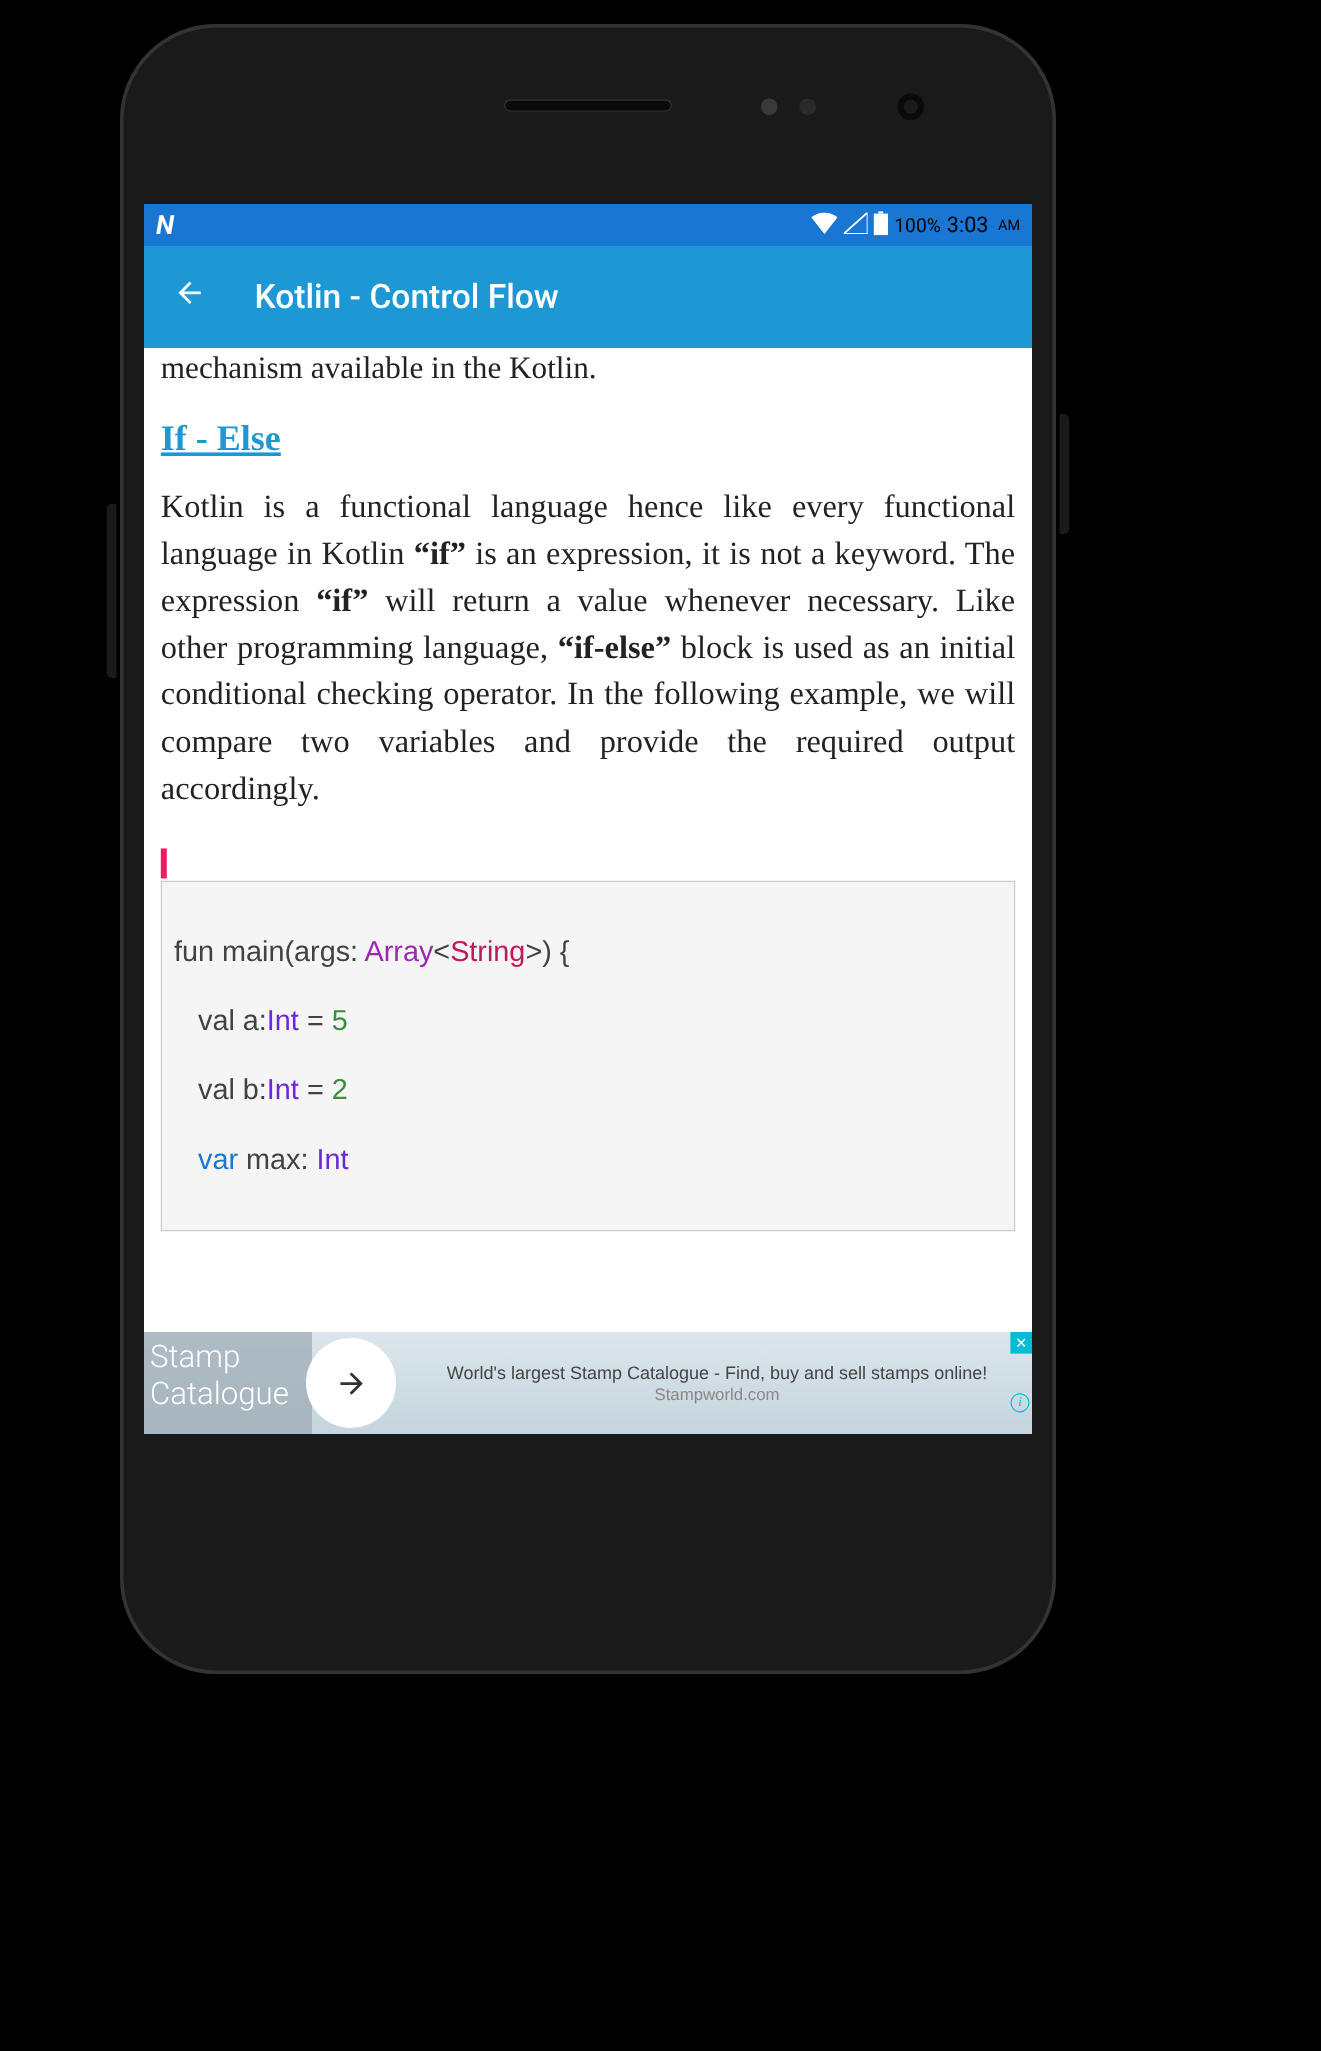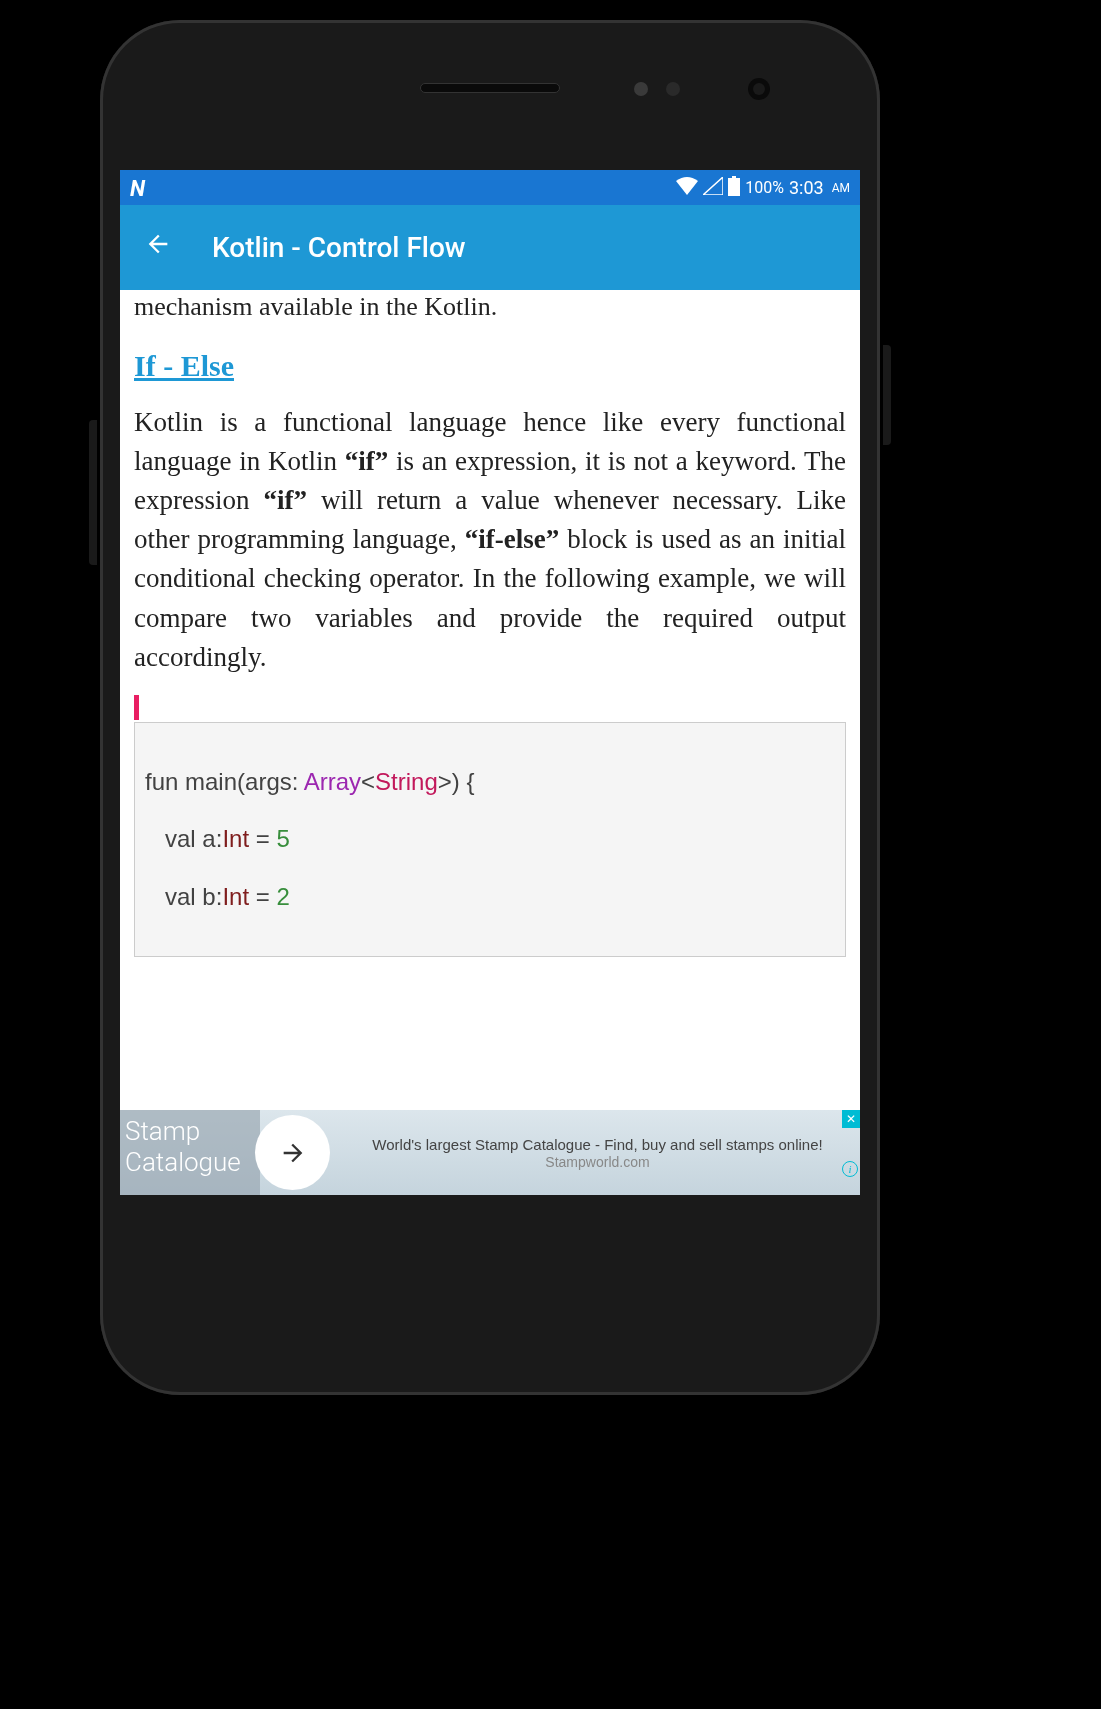--- a/index.html
+++ b/index.html
@@ -87,21 +87,21 @@
       background: #fff;
       overflow: hidden;
       position: relative;
     }
     .status-bar {
       height: 35px;
       background: #1976D2;
       display: flex;
       align-items: center;
       padding: 0 10px;
-      color: #ffffff;
+      color: #000000;
     }
     .status-left {
       flex: 1;
     }
     .n-logo {
       display: inline-block;
       width: 28px;
       height: 20px;
       position: relative;
     }
@@ -153,41 +153,41 @@
       color: #1E98D5;
       font-size: 30px;
       font-weight: bold;
       text-decoration: underline;
       margin-bottom: 20px;
     }
     .body-text {
       font-size: 27px;
       text-align: justify;
       line-height: 1.45;
-      margin-bottom: 18px;
+      margin-bottom: 30px;
     }
     .body-text .bold { font-weight: bold; }
     .code-marker {
       width: 5px;
       height: 25px;
       background: #E91E63;
       margin-bottom: 2px;
     }
     .code-block {
       background: #f5f5f5;
       border: 1px solid #ccc;
       padding: 30px 10px;
       font-family: -apple-system, sans-serif;
       font-size: 24px;
       line-height: 2.4;
       color: #424242;
     }
     .code-block .kw-type { color: #9C27B0; }
     .code-block .kw-str { color: #C2185B; }
-    .code-block .kw-int { color: #7f1d1d; text-align: right; }
+    .code-block .kw-int { color: #6d28d9; text-align: right; }
     .code-block .kw-num { color: #388E3C; }
     .code-block .kw-var { color: #1976D2; }
     .code-indent { padding-left: 20px; display: inline-block; }
     .ad-banner {
       position: absolute;
       bottom: 0;
       left: 0;
       right: 0;
       height: 85px;
       background: linear-gradient(to bottom, #dce6ec, #c5d4dd);
@@ -313,20 +313,21 @@
 
       <div class="section-heading">If - Else</div>
 
       <div class="body-text"><span>Kotlin is a functional language hence like every functional language in Kotlin </span><span class="bold">“if”</span><span> is an expression, it is not a keyword. The expression </span><span class="bold">“if”</span><span> will return a value whenever necessary. Like other programming language, </span><span class="bold">“if-else”</span><span> block is used as an initial conditional checking operator. In the following example, we will compare two variables and provide the required output accordingly.</span></div>
 
       <div class="code-marker"></div>
       <div class="code-block">
         <div><span>fun main(args: </span><span class="kw-type">Array</span><span>&lt;</span><span class="kw-str">String</span><span>&gt;) {</span></div>
         <div><span class="code-indent"><span>val a:</span><span class="kw-int">Int</span><span> = </span><span class="kw-num">5</span></span></div>
         <div><span class="code-indent"><span>val b:</span><span class="kw-int">Int</span><span> = </span><span class="kw-num">2</span></span></div>
+        <div><span class="code-indent"><span class="kw-var">var</span><span> max: </span><span class="kw-int">Int</span></span></div>
       </div>
     </div>
 
     <div class="ad-banner">
       <div class="ad-left">
         <div>Stamp</div>
         <div>Catalogue</div>
       </div>
       <div class="ad-button">
         <svg width="28" height="28" viewBox="0 0 24 24">

